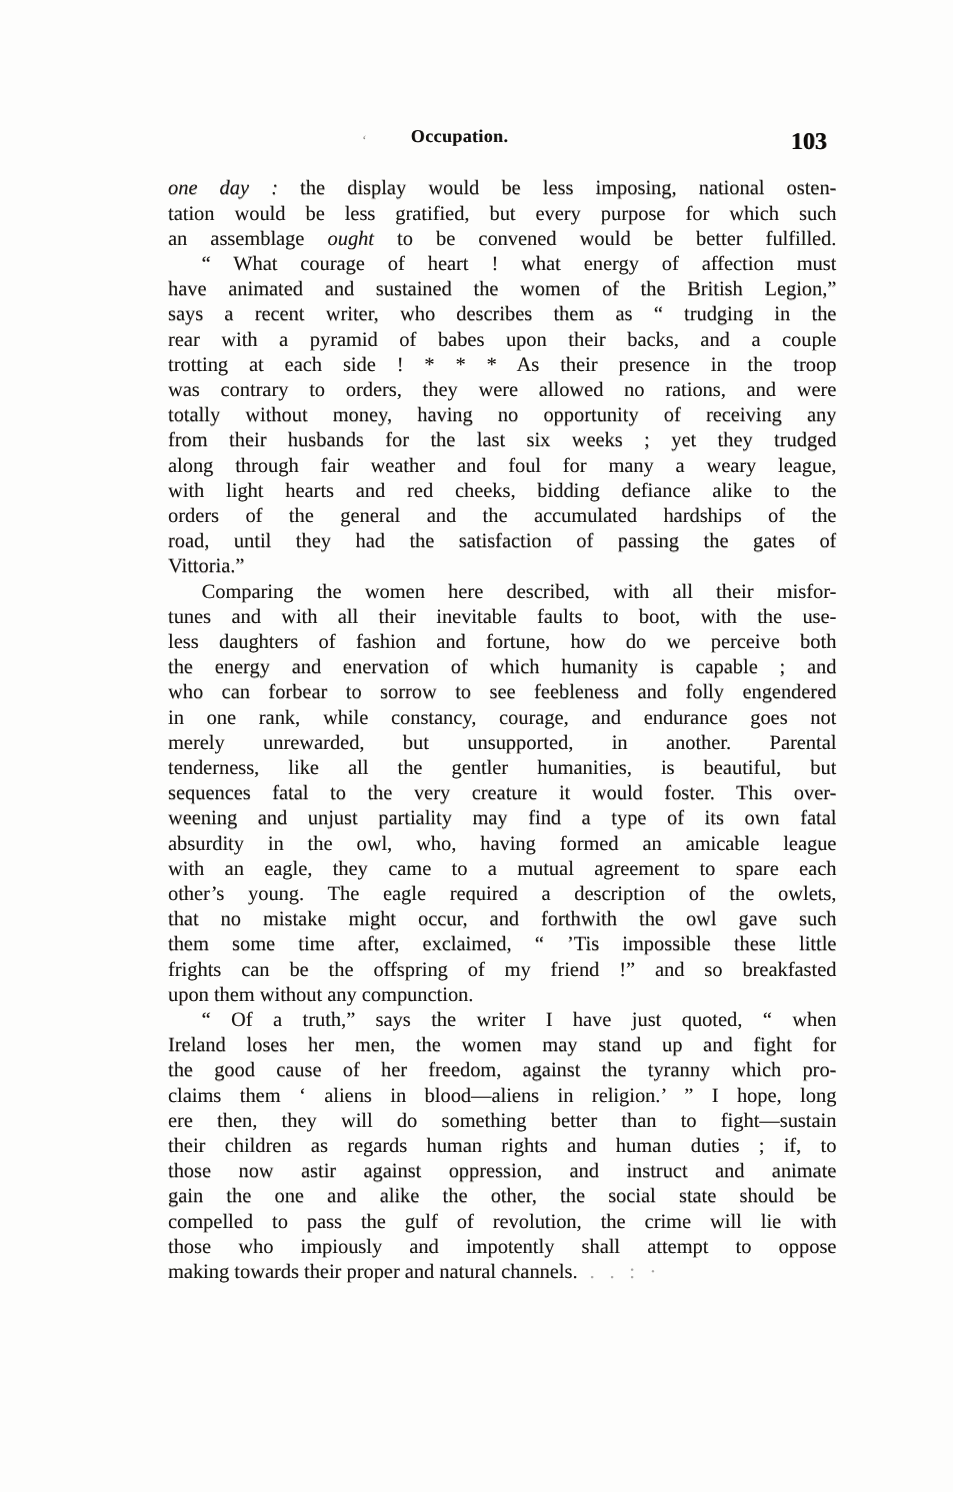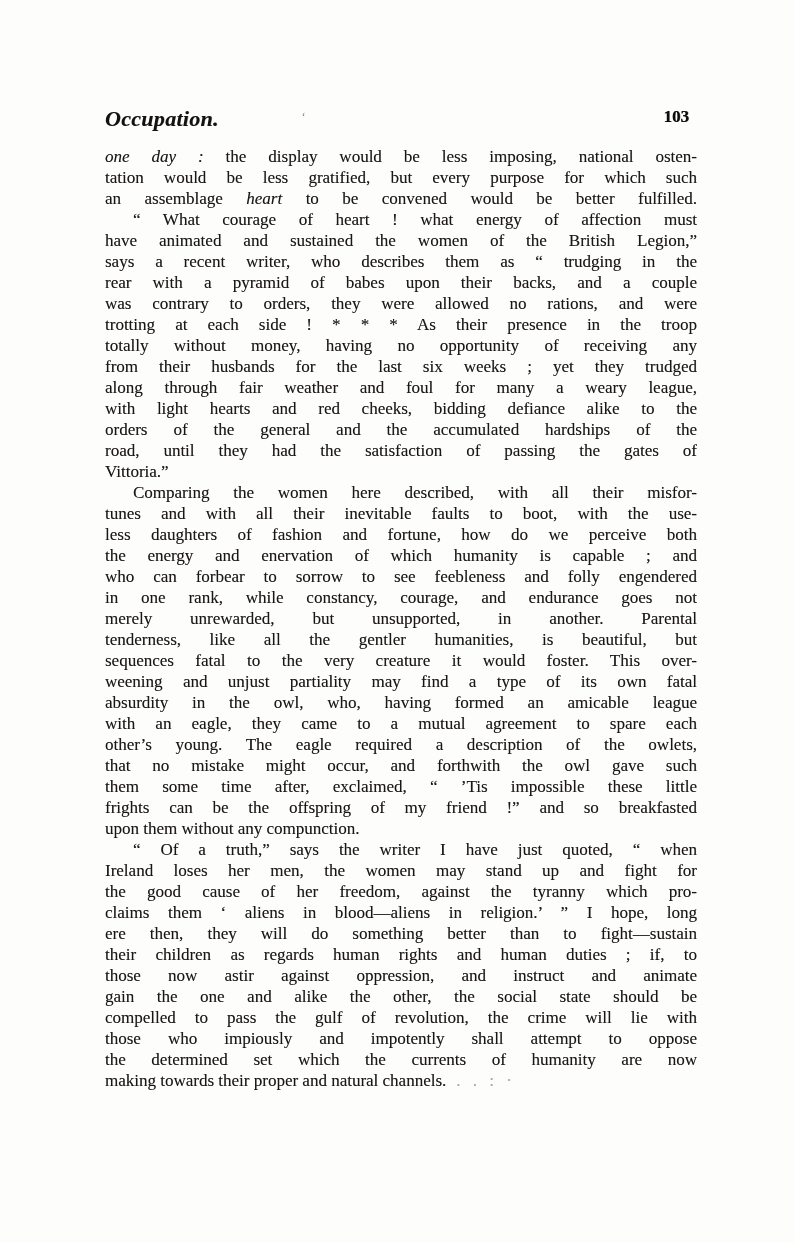--- a/index.html
+++ b/index.html
@@ -16,33 +16,32 @@
     background: #fdfdfc;
   }
   
   .running-header {
     position: absolute;
     left: 105px; top: 106px; width: 592px; height: 24px;
   }
   .running-header .title {
     position: absolute;
     left: 0; right: 36px; top: 0;
-    text-align: left;
-    font-style: italic;
+    text-align: center;
     font-weight: bold;
-    font-size: 22px;
+    font-size: 15px;
     letter-spacing: 0.3px;
     color: #141210;
     text-shadow: 0.3px 0.3px 0 rgba(20,18,16,0.45);
   }
   .running-header .folio {
     position: absolute;
     right: 8px; top: 1px;
     font-weight: bold;
-    font-size: 17px;
+    font-size: 20px;
     color: #0e0c0a;
     text-shadow: 0.5px 0.4px 0 rgba(10,8,6,0.65);
   }
   .ink-speck {
     position: absolute;
     left: 196px; top: 4px;
     font-size: 12px;
     color: rgba(40,36,30,0.55);
     font-style: italic;
   }
@@ -55,20 +54,21 @@
     color: #191613;
     text-shadow: 0.25px 0.25px 0 rgba(25,22,19,0.38);
   }
   .para { margin: 0; padding: 0; }
   .line {
     height: 21px;
     overflow: hidden;
     text-align: justify;
     text-align-last: justify;
     white-space: normal;
+    margin-left: 35px;
   }
   .line.indent { padding-left: 28px; }
   .line.lastline { text-align-last: left; }
   .artifact {
     opacity: 0.38;
     letter-spacing: 4px;
     padding-left: 10px;
   }
   i { font-style: italic; }
 </style>
@@ -80,29 +80,29 @@
   <div class="running-header">
     <span class="ink-speck">‘</span>
     <div class="title">Occupation.</div>
     <div class="folio">103</div>
   </div>
 
   <div class="text-block">
       <div class="para">
         <div class="line"><i>one day :</i> the display would be less imposing, national osten-</div>
         <div class="line">tation would be less gratified, but every purpose for which such</div>
-        <div class="line">an assemblage <i>heart</i> to be convened would be better fulfilled.</div>
+        <div class="line">an assemblage <i>ought</i> to be convened would be better fulfilled.</div>
       </div>
       <div class="para">
         <div class="line indent">“ What courage of heart !  what energy of affection must</div>
         <div class="line">have animated and sustained the women of the British Legion,”</div>
         <div class="line">says a recent writer, who describes them as “ trudging in the</div>
         <div class="line">rear with a pyramid of babes upon their backs, and a couple</div>
+        <div class="line">trotting at each side !  *  *  *  As their presence in the troop</div>
         <div class="line">was contrary to orders, they were allowed no rations, and were</div>
-        <div class="line">trotting at each side !  *  *  *  As their presence in the troop</div>
         <div class="line">totally without money, having no opportunity of receiving any</div>
         <div class="line">from their husbands for the last six weeks ; yet they trudged</div>
         <div class="line">along through fair weather and foul for many a weary league,</div>
         <div class="line">with light hearts and red cheeks, bidding defiance alike to the</div>
         <div class="line">orders of the general and the accumulated hardships of the</div>
         <div class="line">road, until they had the satisfaction of passing the gates of</div>
         <div class="line lastline">Vittoria.”</div>
       </div>
       <div class="para">
         <div class="line indent">Comparing the women here described, with all their misfor-</div>
@@ -127,18 +127,17 @@
         <div class="line indent">“ Of a truth,” says the writer I have just quoted, “ when</div>
         <div class="line">Ireland loses her men, the women may stand up and fight for</div>
         <div class="line">the good cause of her freedom, against the tyranny which pro-</div>
         <div class="line">claims them ‘ aliens in blood—aliens in religion.’ ” I hope, long</div>
         <div class="line">ere then, they will do something better than to fight—sustain</div>
         <div class="line">their children as regards human rights and human duties ; if, to</div>
         <div class="line">those now astir against oppression, and instruct and animate</div>
         <div class="line">gain the one and alike the other, the social state should be</div>
         <div class="line">compelled to pass the gulf of revolution, the crime will lie with</div>
         <div class="line">those who impiously and impotently shall attempt to oppose</div>
-        <div class="line">the determined set which the currents of humanity are now</div>
         <div class="line lastline">making towards their proper and natural channels.<span class="artifact">. .  : ·</span></div>
       </div>
     </div>
 
 </div>
 
 </body></html>

